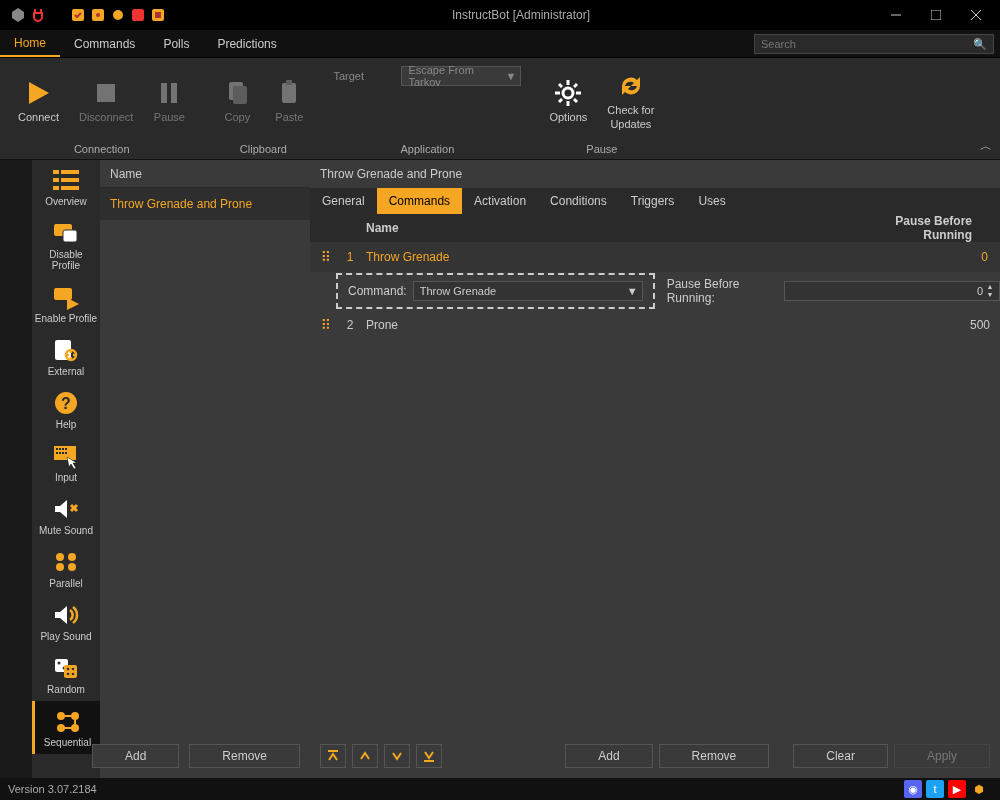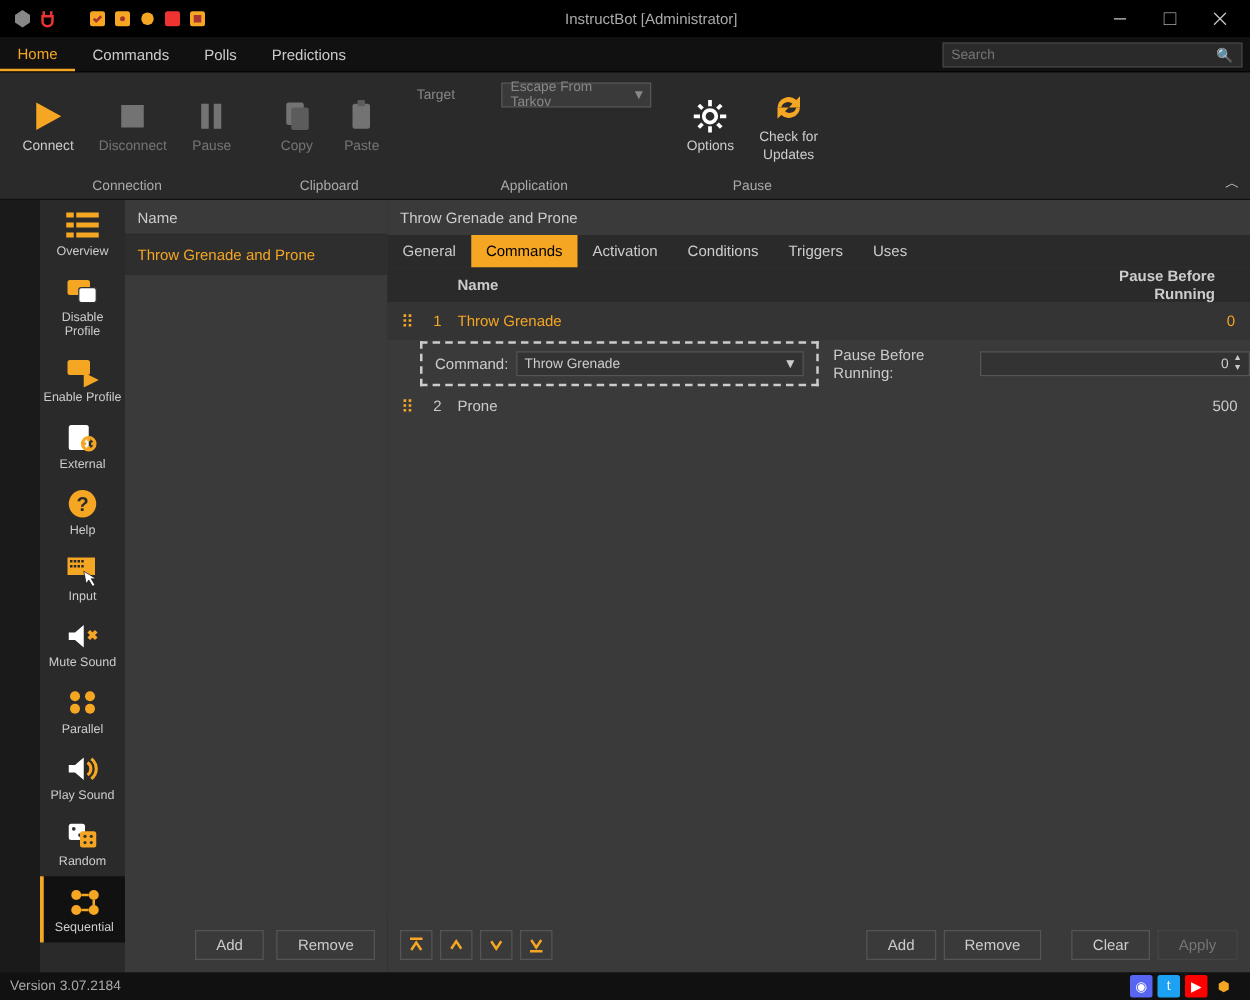--- a/index.html
+++ b/index.html
@@ -47,21 +47,21 @@
   .tool .tico { width: 32px; height: 28px; display: flex; align-items: center; justify-content: center; }
   .tool .tlbl { font-size: 10px; color: #ccc; text-align: center; margin-top: 2px; line-height: 1.1; }
   .tool.active { background: #111; border-left: 3px solid #f5a623; }
   
   
   .name-col { width: 210px; background: #3a3a3a; display: flex; flex-direction: column; }
   .name-header { height: 28px; background: #3a3a3a; display: flex; align-items: center; padding: 0 10px; font-size: 12px; color: #ccc; border-bottom: 1px solid #2a2a2a; }
   .name-list { flex: 1; overflow: auto; }
   .name-item { padding: 9px 10px; color: #f5a623; font-size: 12px; cursor: pointer; background: #2e2e2e; }
   .name-footer { display: flex; gap: 10px; padding: 10px; justify-content: flex-end; }
-  .btn { background: #3a3a3a; border: 1px solid #555; color: #ccc; padding: 4px 16px; font-size: 12px; cursor: pointer; }
+  .btn { background: #3a3a3a; border: 1px solid #555; color: #ccc; padding: 4px 32px; font-size: 12px; cursor: pointer; }
   .btn.disabled { opacity: 0.4; cursor: default; }
   
   
   .detail { flex: 1; background: #3a3a3a; display: flex; flex-direction: column; min-width: 0; }
   .detail-title { height: 28px; display: flex; align-items: center; padding: 0 10px; font-size: 12px; color: #ccc; }
   .tabs { display: flex; background: #2a2a2a; height: 26px; }
   .tab { padding: 0 12px; display: flex; align-items: center; font-size: 12px; color: #ccc; cursor: pointer; }
   .tab.active { background: #f5a623; color: #000; }
   
   .grid-header { display: flex; height: 28px; background: #2a2a2a; align-items: center; color: #ccc; font-size: 12px; font-weight: 600; }

